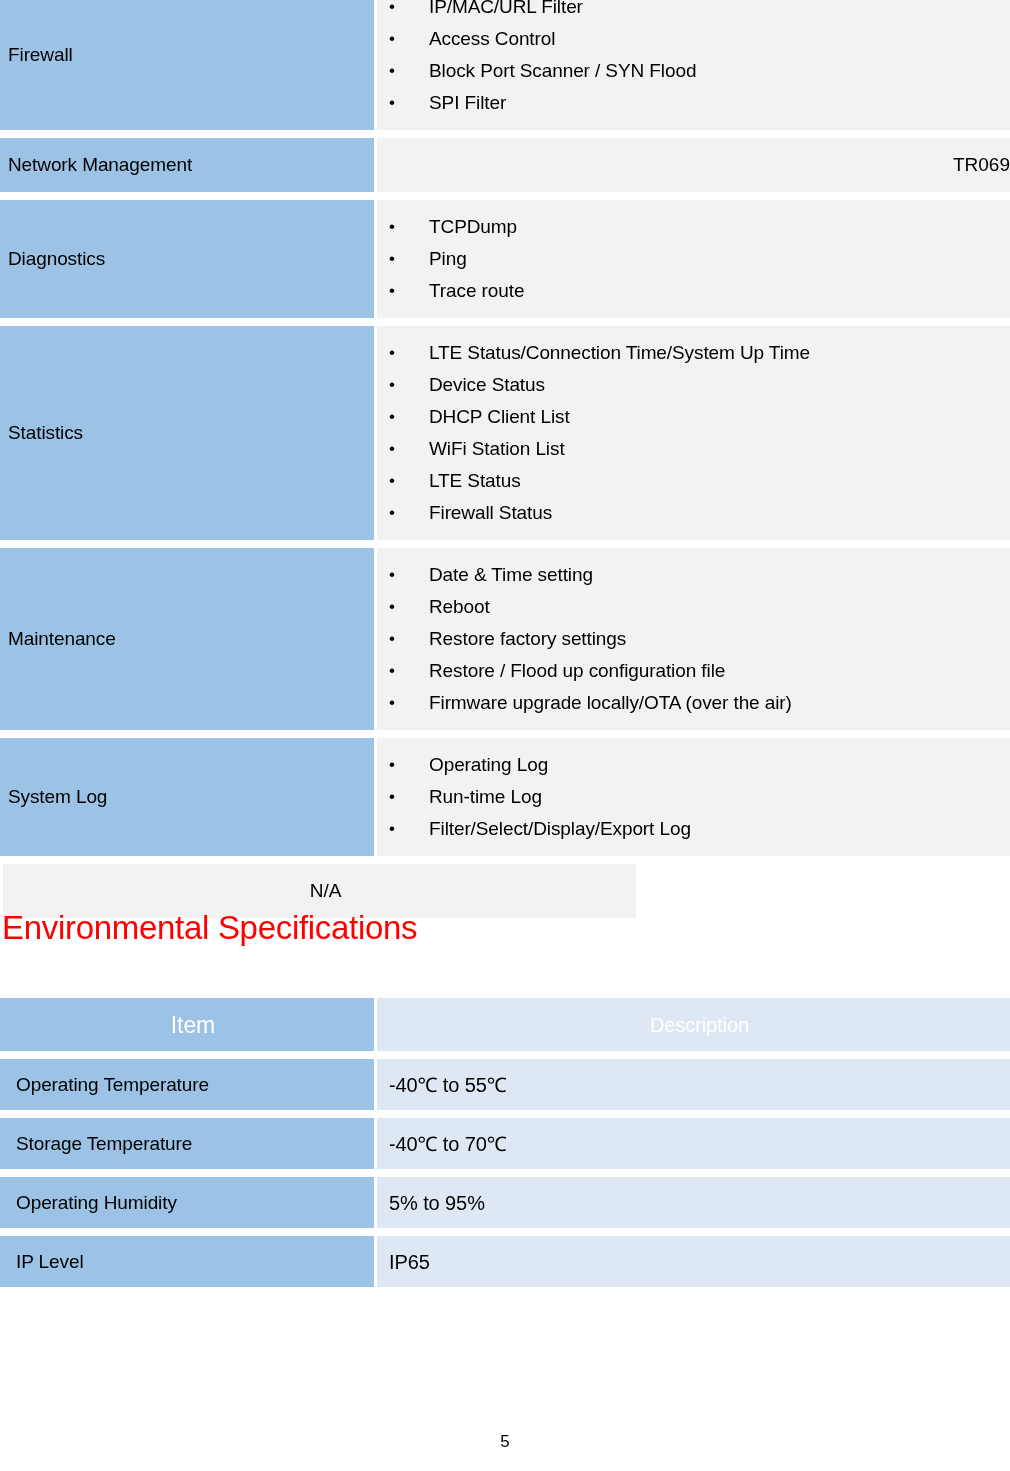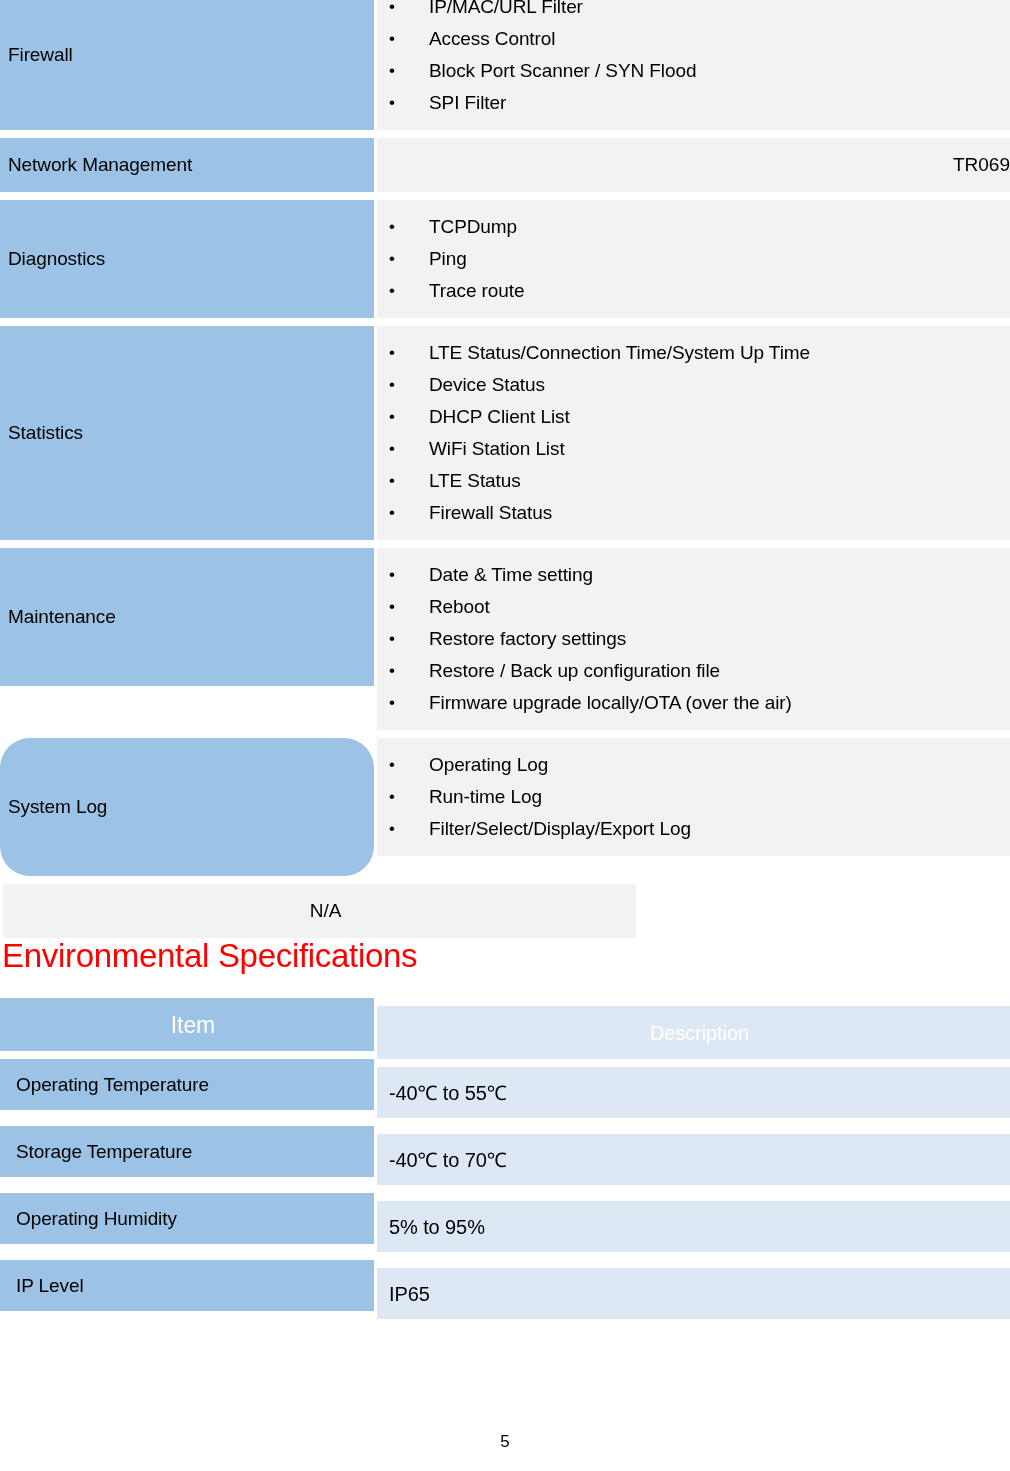--- a/index.html
+++ b/index.html
@@ -81,21 +81,21 @@
     left: 12px;
     top: 0;
     font-size: 17px;
     line-height: 32px;
   }
 
   
   .section-heading {
     position: absolute;
     left: 2px;
-    top: 936px;
+    top: 908px;
     color: #FF0000;
     font-size: 33px;
     line-height: 40px;
     font-weight: normal;
     margin: 0;
     letter-spacing: -0.3px;
     white-space: nowrap;
   }
 
   
@@ -132,21 +132,20 @@
     width: 374px;
     background: #9CC3E5;
     padding-left: 16px;
   }
   .e-cell.value {
     width: 633px;
     margin-left: 3px;
     background: #DEE8F4;
     padding-left: 12px;
     font-size: 20px;
-    margin-top: 8px;
   }
   .e-head .e-cell.label,
   .e-head .e-cell.value {
     height: 53px;
     padding-left: 12px;
   }
 
   
   .page-number {
     position: absolute;
@@ -197,33 +196,33 @@
             <li>LTE Status/Connection Time/System Up Time</li>
             <li>Device Status</li>
             <li>DHCP Client List</li>
             <li>WiFi Station List</li>
             <li>LTE Status</li>
             <li>Firewall Status</li>
           </ul>
         </div>
       </div>
       <div class="f-row">
-        <div class="f-label" style="height: 138px;">Maintenance</div>
+        <div class="f-label" style="height: 182px;">Maintenance</div>
         <div class="f-value" style="height: 182px;">
           <ul class="bullet-list">
             <li>Date &amp; Time setting</li>
             <li>Reboot</li>
             <li>Restore factory settings</li>
-            <li>Restore / Back up configuration file</li>
+            <li>Restore / Flood up configuration file</li>
             <li>Firmware upgrade locally/OTA (over the air)</li>
           </ul>
         </div>
       </div>
       <div class="f-row">
-        <div class="f-label" style="height: 138px; border-radius: 30px;">System Log</div>
+        <div class="f-label" style="height: 118px;">System Log</div>
         <div class="f-value" style="height: 118px; justify-content: center;">
           <ul class="bullet-list">
             <li>Operating Log</li>
             <li>Run-time Log</li>
             <li>Filter/Select/Display/Export Log</li>
           </ul>
         </div>
       </div>
       <div class="f-row">
         <div class="f-value plain" style="height: 54px; text-align: center;">N/A</div>

